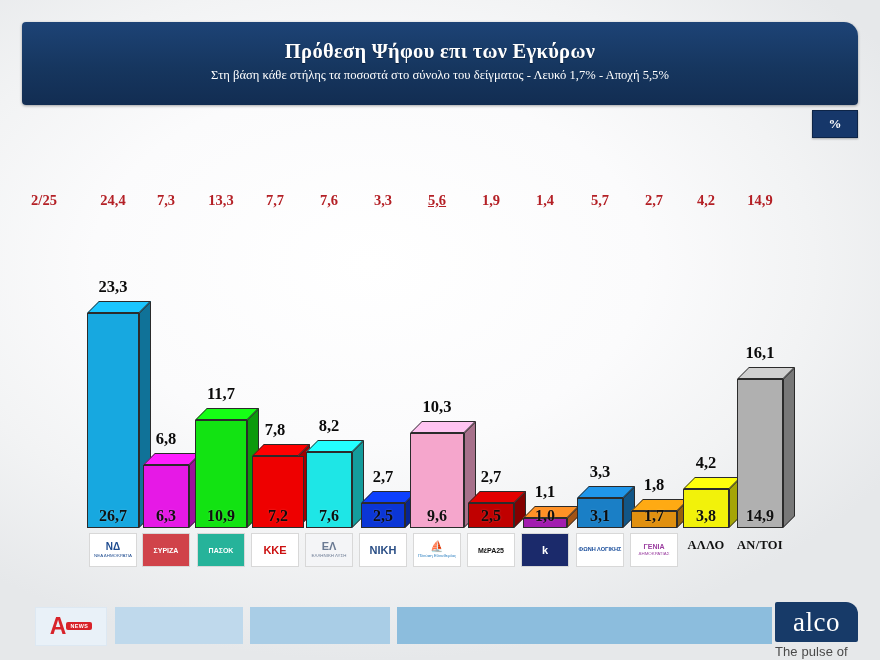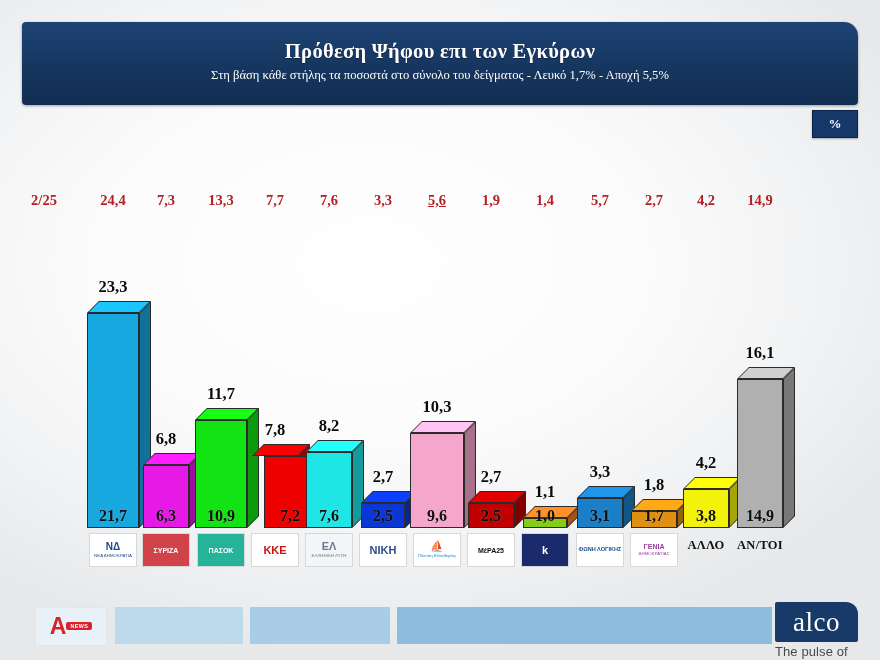--- a/index.html
+++ b/index.html
@@ -144,21 +144,21 @@
     <div class="prev-cell" style="left: 669px; width: 74px;">4,2</div>
     <div class="prev-cell" style="left: 723px; width: 74px;">14,9</div>
     <div class="prev-cell" style="left: 14px; width: 60px;">2/25</div>
   </div>
 
 <div class="chart" id="chart-area">
     <div class="bar-wrap" style="left: 87px; top: 301px; width: 64px; height: 229px; bottom: auto;">
       <div class="bar-top" style="left: 0px; top: 0px; width: 52px; height: 12px; background: rgb(27, 198, 255); transform: skewX(-45deg); transform-origin: left bottom;"></div>
       <div class="bar-side" style="left: 52px; top: 12px; width: 12px; height: 215px; background: rgb(16, 114, 152); transform: skewY(-45deg); transform-origin: left top;"></div>
       <div class="bar-face" style="left: 0px; top: 12px; width: 52px; height: 215px; bottom: auto; background: rgb(23, 168, 224);">
-        <span class="in-val">21,7</span>
+        <span class="in-val">26,7</span>
       </div>
     </div>
     <div class="top-val" style="left: 77px; top: 279px; width: 72px;">23,3</div>
     <div class="logo-box" style="left: 89px; top: 533px; width: 48px; height: 34px; background: rgb(255, 255, 255);">
       <div class="logo-txt" style="color: rgb(30, 75, 143); font-size: 10px;">ΝΔ</div>
       <div class="logo-txt" style="color: rgb(30, 75, 143); font-size: 4.4px; margin-top: 2px; font-weight: normal;">ΝΕΑ ΔΗΜΟΚΡΑΤΙΑ</div>
     </div>
     <div class="bar-wrap" style="left: 143px; top: 453.253px; width: 58px; height: 76.7468px; bottom: auto;">
       <div class="bar-top" style="left: 0px; top: 0px; width: 46px; height: 12px; background: rgb(255, 30, 255); transform: skewX(-45deg); transform-origin: left bottom;"></div>
       <div class="bar-side" style="left: 46px; top: 12px; width: 12px; height: 62.7468px; background: rgb(156, 17, 156); transform: skewY(-45deg); transform-origin: left top;"></div>
@@ -177,21 +177,21 @@
         <span class="in-val">10,9</span>
       </div>
     </div>
     <div class="top-val" style="left: 185px; top: 386.039px; width: 72px;">11,7</div>
     <div class="logo-box" style="left: 197px; top: 533px; width: 48px; height: 34px; background: rgb(38, 179, 154);">
       <div class="logo-txt" style="color: rgb(255, 255, 255); font-size: 7px;">ΠΑΣΟΚ</div>
     </div>
     <div class="bar-wrap" style="left: 252px; top: 444.026px; width: 58px; height: 85.9742px; bottom: auto;">
       <div class="bar-top" style="left: 0px; top: 0px; width: 46px; height: 12px; background: rgb(255, 0, 0); transform: skewX(-45deg); transform-origin: left bottom;"></div>
       <div class="bar-side" style="left: 46px; top: 12px; width: 12px; height: 71.9742px; background: rgb(162, 0, 0); transform: skewY(-45deg); transform-origin: left top;"></div>
-      <div class="bar-face" style="left: 12px; top: 12px; width: 52px; height: 71.9742px; bottom: auto; background: rgb(238, 0, 0);">
+      <div class="bar-face" style="left: 0px; top: 12px; width: 52px; height: 71.9742px; bottom: auto; background: rgb(238, 0, 0);">
         <span class="in-val" style="color: rgb(13, 13, 13);">7,2</span>
       </div>
     </div>
     <div class="top-val" style="left: 242px; top: 422.026px; width: 66px;">7,8</div>
     <div class="logo-box" style="left: 251px; top: 533px; width: 48px; height: 34px; background: rgb(255, 255, 255);">
       <div class="logo-txt" style="color: rgb(204, 17, 17); font-size: 11px;">ΚΚΕ</div>
     </div>
     <div class="bar-wrap" style="left: 306px; top: 440.335px; width: 58px; height: 89.6652px; bottom: auto;">
       <div class="bar-top" style="left: 0px; top: 0px; width: 46px; height: 12px; background: rgb(35, 255, 255); transform: skewX(-45deg); transform-origin: left bottom;"></div>
       <div class="bar-side" style="left: 46px; top: 12px; width: 12px; height: 75.6652px; background: rgb(20, 156, 156); transform: skewY(-45deg); transform-origin: left top;"></div>
@@ -234,21 +234,21 @@
         <span class="in-val" style="color: rgb(13, 13, 13);">2,5</span>
       </div>
     </div>
     <div class="top-val" style="left: 458px; top: 469.086px; width: 66px;">2,7</div>
     <div class="logo-box" style="left: 467px; top: 533px; width: 48px; height: 34px; background: rgb(255, 255, 255);">
       <div class="logo-txt" style="color: rgb(17, 17, 17); font-size: 7px;">ΜέΡΑ25</div>
     </div>
     <div class="bar-wrap" style="left: 523px; top: 505.85px; width: 56px; height: 24.1502px; bottom: auto;">
       <div class="bar-top" style="left: 0px; top: 0px; width: 44px; height: 12px; background: rgb(255, 145, 38); transform: skewX(-45deg); transform-origin: left bottom;"></div>
       <div class="bar-side" style="left: 44px; top: 12px; width: 12px; height: 10.1502px; background: rgb(163, 84, 22); transform: skewY(-45deg); transform-origin: left top;"></div>
-      <div class="bar-face" style="left: 0px; top: 12px; width: 44px; height: 10.1502px; bottom: auto; background: #84cc16;">
+      <div class="bar-face" style="left: 0px; top: 12px; width: 44px; height: 10.1502px; bottom: auto; background: #a21caf;">
         <span class="in-val">1,0</span>
       </div>
     </div>
     <div class="top-val" style="left: 513px; top: 483.85px; width: 64px;">1,1</div>
     <div class="logo-box" style="left: 521px; top: 533px; width: 48px; height: 34px; background: rgb(27, 42, 107);">
       <div class="logo-txt" style="color: rgb(255, 255, 255); font-size: 11px;">k</div>
     </div>
     <div class="bar-wrap" style="left: 577px; top: 485.549px; width: 58px; height: 44.4506px; bottom: auto;">
       <div class="bar-top" style="left: 0px; top: 0px; width: 46px; height: 12px; background: rgb(31, 150, 234); transform: skewX(-45deg); transform-origin: left bottom;"></div>
       <div class="bar-side" style="left: 46px; top: 12px; width: 12px; height: 30.4506px; background: rgb(18, 86, 135); transform: skewY(-45deg); transform-origin: left top;"></div>

